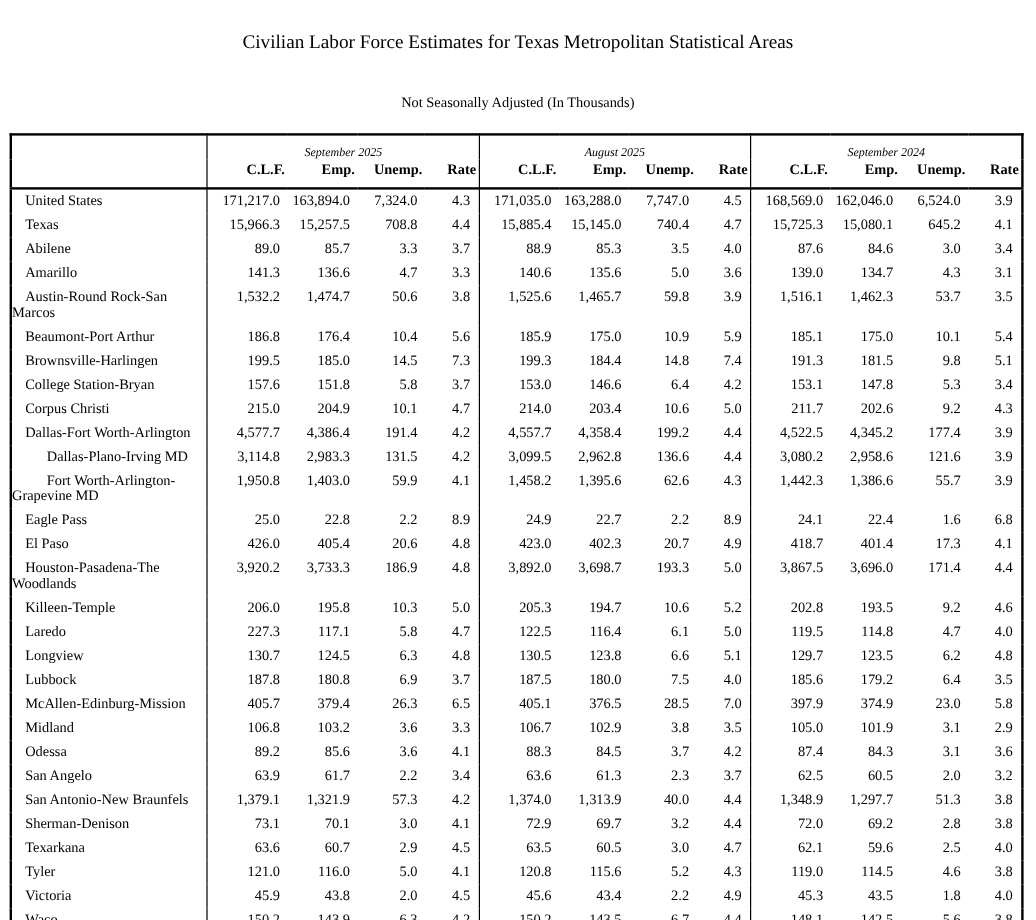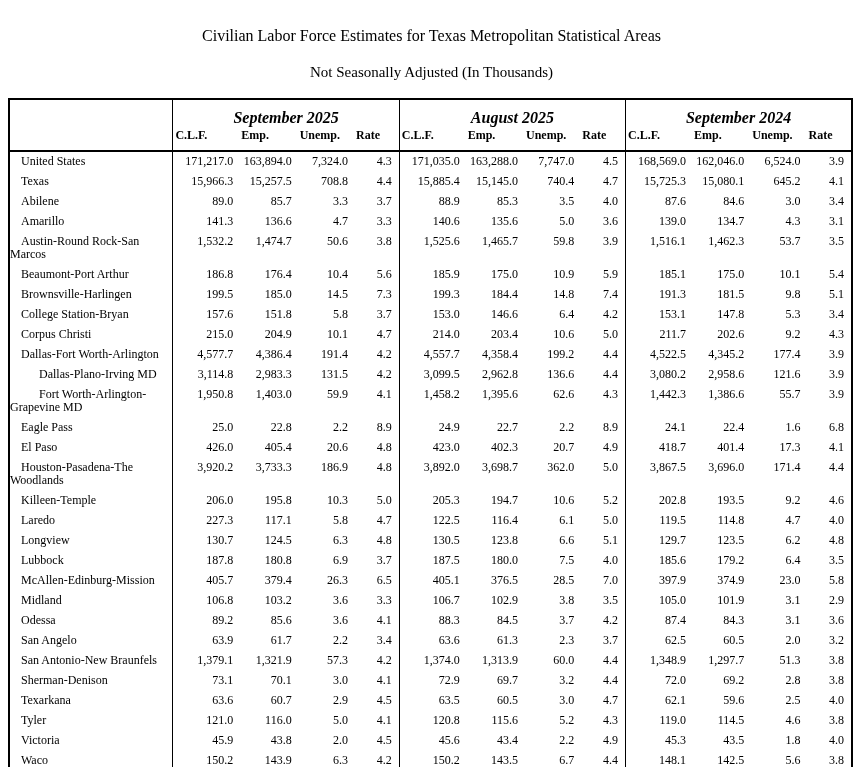--- a/index.html
+++ b/index.html
@@ -19,51 +19,51 @@
     background: #ffffff;
   }
   .title-line1 {
     text-align: center;
     font-size: 16px;
     padding-top: 27px;
     line-height: 18px;
   }
   .title-line2 {
     text-align: center;
-    font-size: 15px;
-    margin-top: 18px;
+    font-size: 12px;
+    margin-top: 31px;
     line-height: 18px;
   }
   table.lf {
     border-collapse: collapse;
     table-layout: fixed;
     margin-left: 8px;
     margin-top: 17px;
     width: 845px;
     border: 2px solid #000000;
   }
   col.c-area { width: 163px; }
   col.c-clf  { width: 66px; }
   col.c-emp  { width: 58px; }
   col.c-unemp{ width: 56px; }
   col.c-rate { width: 45px; }
 
   thead { border-bottom: 2px solid #000000; }
   th.group-title {
     font-style: italic;
-    font-weight: bold;
-    font-size: 16px;
+    font-weight: normal;
+    font-size: 10px;
     text-align: center;
     padding: 9px 0 0 0;
     vertical-align: bottom;
   }
   th.sub-label {
     font-weight: bold;
     font-size: 12px;
-    text-align: left;
+    text-align: right;
     padding: 1px 2px 7px 2px;
     vertical-align: bottom;
   }
   th.area-head { border-right: 1.5px solid #000000; }
   .gstart { border-left: 1.5px solid #000000; }
 
   tbody td {
     font-size: 12px;
     padding-top: 3px;
     padding-bottom: 4px;
@@ -341,21 +341,21 @@
           <td class="num rate">4.1</td>
         </tr>
         <tr>
           <td class="area">Houston-Pasadena-The Woodlands</td>
           <td class="num">3,920.2</td>
           <td class="num">3,733.3</td>
           <td class="num">186.9</td>
           <td class="num rate">4.8</td>
           <td class="num gstart">3,892.0</td>
           <td class="num">3,698.7</td>
-          <td class="num">362.0</td>
+          <td class="num">193.3</td>
           <td class="num rate">5.0</td>
           <td class="num gstart">3,867.5</td>
           <td class="num">3,696.0</td>
           <td class="num">171.4</td>
           <td class="num rate">4.4</td>
         </tr>
         <tr>
           <td class="area">Killeen-Temple</td>
           <td class="num">206.0</td>
           <td class="num">195.8</td>
@@ -476,21 +476,21 @@
           <td class="num rate">3.2</td>
         </tr>
         <tr>
           <td class="area">San Antonio-New Braunfels</td>
           <td class="num">1,379.1</td>
           <td class="num">1,321.9</td>
           <td class="num">57.3</td>
           <td class="num rate">4.2</td>
           <td class="num gstart">1,374.0</td>
           <td class="num">1,313.9</td>
-          <td class="num">60.0</td>
+          <td class="num">40.0</td>
           <td class="num rate">4.4</td>
           <td class="num gstart">1,348.9</td>
           <td class="num">1,297.7</td>
           <td class="num">51.3</td>
           <td class="num rate">3.8</td>
         </tr>
         <tr>
           <td class="area">Sherman-Denison</td>
           <td class="num">73.1</td>
           <td class="num">70.1</td>

